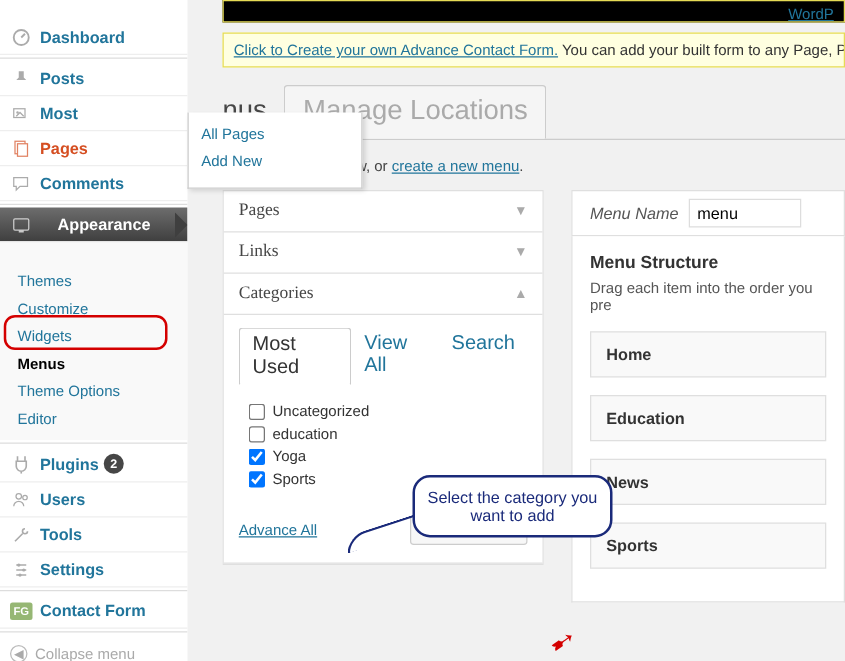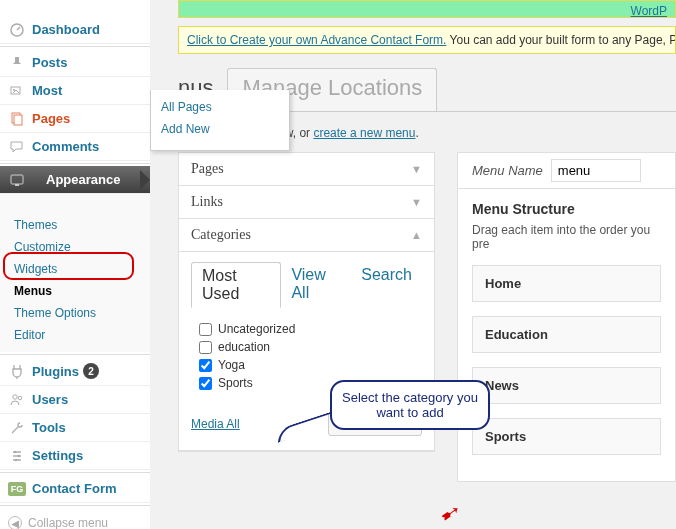--- a/index.html
+++ b/index.html
@@ -17,21 +17,21 @@
 .sub-item.current { color: #000; font-weight: bold; }
 .menus-highlight { position: absolute; left: 3px; top: 252px; width: 131px; height: 28px; border: 2.5px solid #d40000; border-radius: 9px; pointer-events: none; }
 .badge { display: inline-flex; background: #464646; color: #fff; border-radius: 10px; min-width: 16px; height: 16px; font-size: 10px; align-items: center; justify-content: center; margin-left: 4px; padding: 0 4px; }
 .collapse { display: flex; align-items: center; color: #aaa; padding: 8px; font-size: 12px; cursor: pointer; }
 .collapse .icon { width: 14px; height: 14px; border: 1px solid #bbb; border-radius: 8px; margin-right: 6px; display: flex; align-items: center; justify-content: center; font-size: 10px; }
 
 .flyout { position: absolute; left: 150px; top: 90px; background: #fff; border: 1px solid #ccc; border-top: none; box-shadow: 2px 2px 4px rgba(0,0,0,0.15); width: 140px; padding: 6px 10px 10px; z-index: 10; }
 .flyout-item { color: #21759b; padding: 4px 0; font-size: 12px; cursor: pointer; }
 
 .main { position: absolute; left: 150px; top: 0; width: 526px; height: 529px; background: #f1f1f1; padding: 0 0 0 28px; }
-.banner1 { background: #86efac; border: 1px solid #e6db55; height: 18px; margin-bottom: 8px; text-align: right; padding: 2px 8px 0 0; overflow: hidden; }
+.banner1 { background: #000000; border: 1px solid #e6db55; height: 18px; margin-bottom: 8px; text-align: right; padding: 2px 8px 0 0; overflow: hidden; }
 .banner1 a { color: #21759b; text-decoration: underline; font-size: 12px; }
 .banner2 { background: #ffffe0; border: 1px solid #e6db55; padding: 6px 8px; font-size: 12px; color: #333; white-space: nowrap; overflow: hidden; }
 .banner2 a { color: #21759b; text-decoration: underline; }
 
 .tabs-row { display: flex; align-items: flex-end; margin-top: 14px; border-bottom: 1px solid #ccc; }
 .tab-frag { font-size: 22px; color: #464646; padding: 6px 10px 10px 0; }
 .tab { font-size: 22px; color: #aaa; padding: 6px 14px 10px; border: 1px solid #ccc; border-bottom: none; background: #f5f5f5; border-radius: 3px 3px 0 0; margin-left: 4px; }
 
 .help-text { font-size: 12px; color: #444; margin: 14px 0 12px; }
 .help-text a { color: #21759b; text-decoration: underline; }
@@ -252,21 +252,21 @@
             <label class="check-row">
                 <input type="checkbox" checked="" style="">
                 <span>Yoga</span>
               </label>
             <label class="check-row">
                 <input type="checkbox" checked="" style="">
                 <span>Sports</span>
               </label>
           </div>
           <div class="acc-footer">
-            <a href="#">Media All</a>
+            <a href="#">Advance All</a>
             <button class="btn">Add to Menu</button>
           </div>
         </div>
       </div>
     </div>
 
     <div class="right-col">
       <div class="menu-name-row">
         <label>Menu Name</label>
         <input type="text" value="menu" style="">

